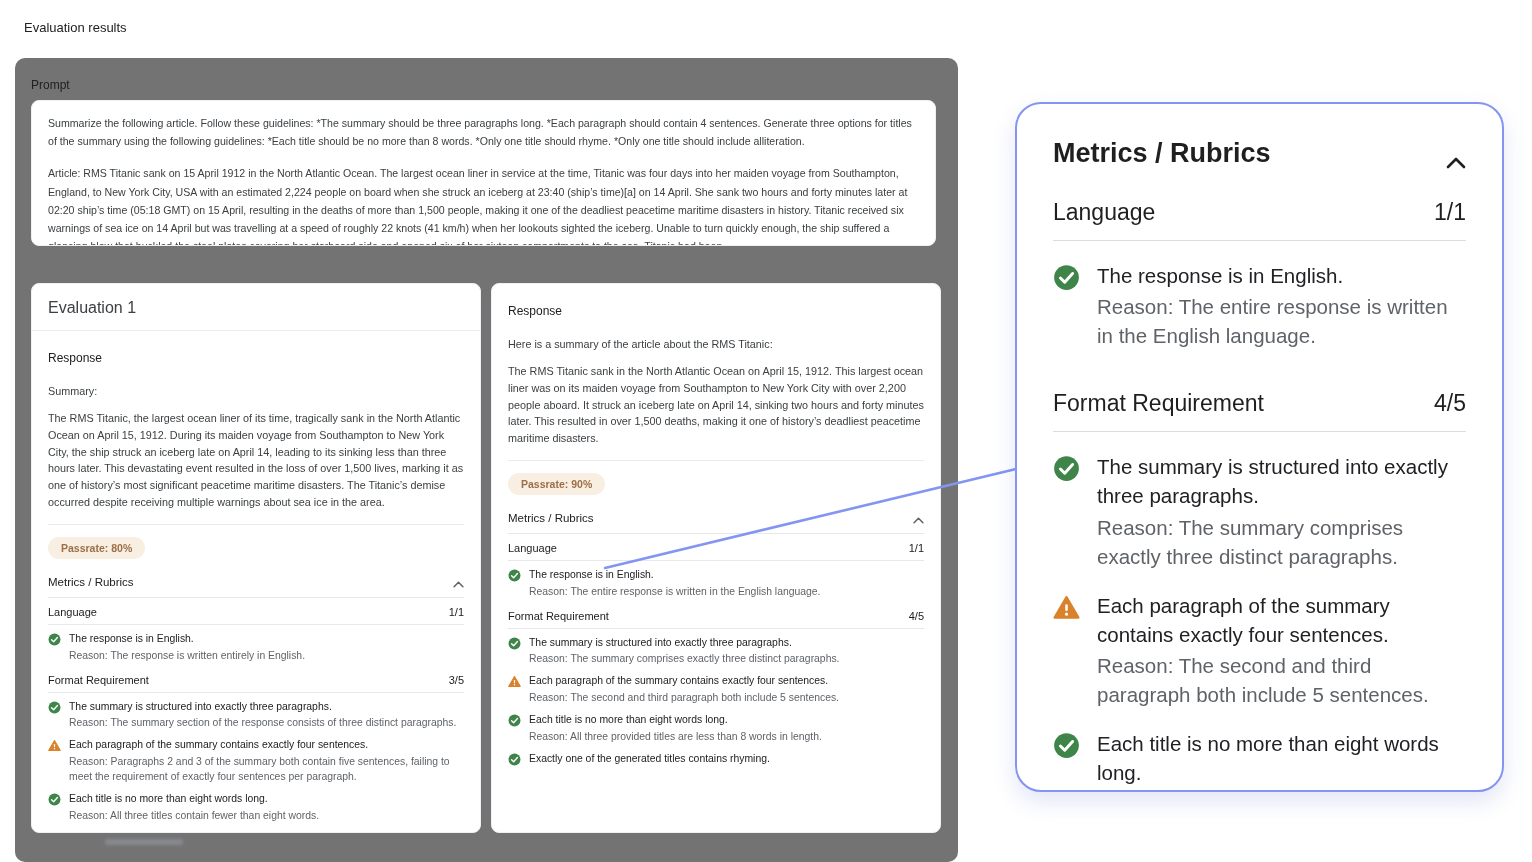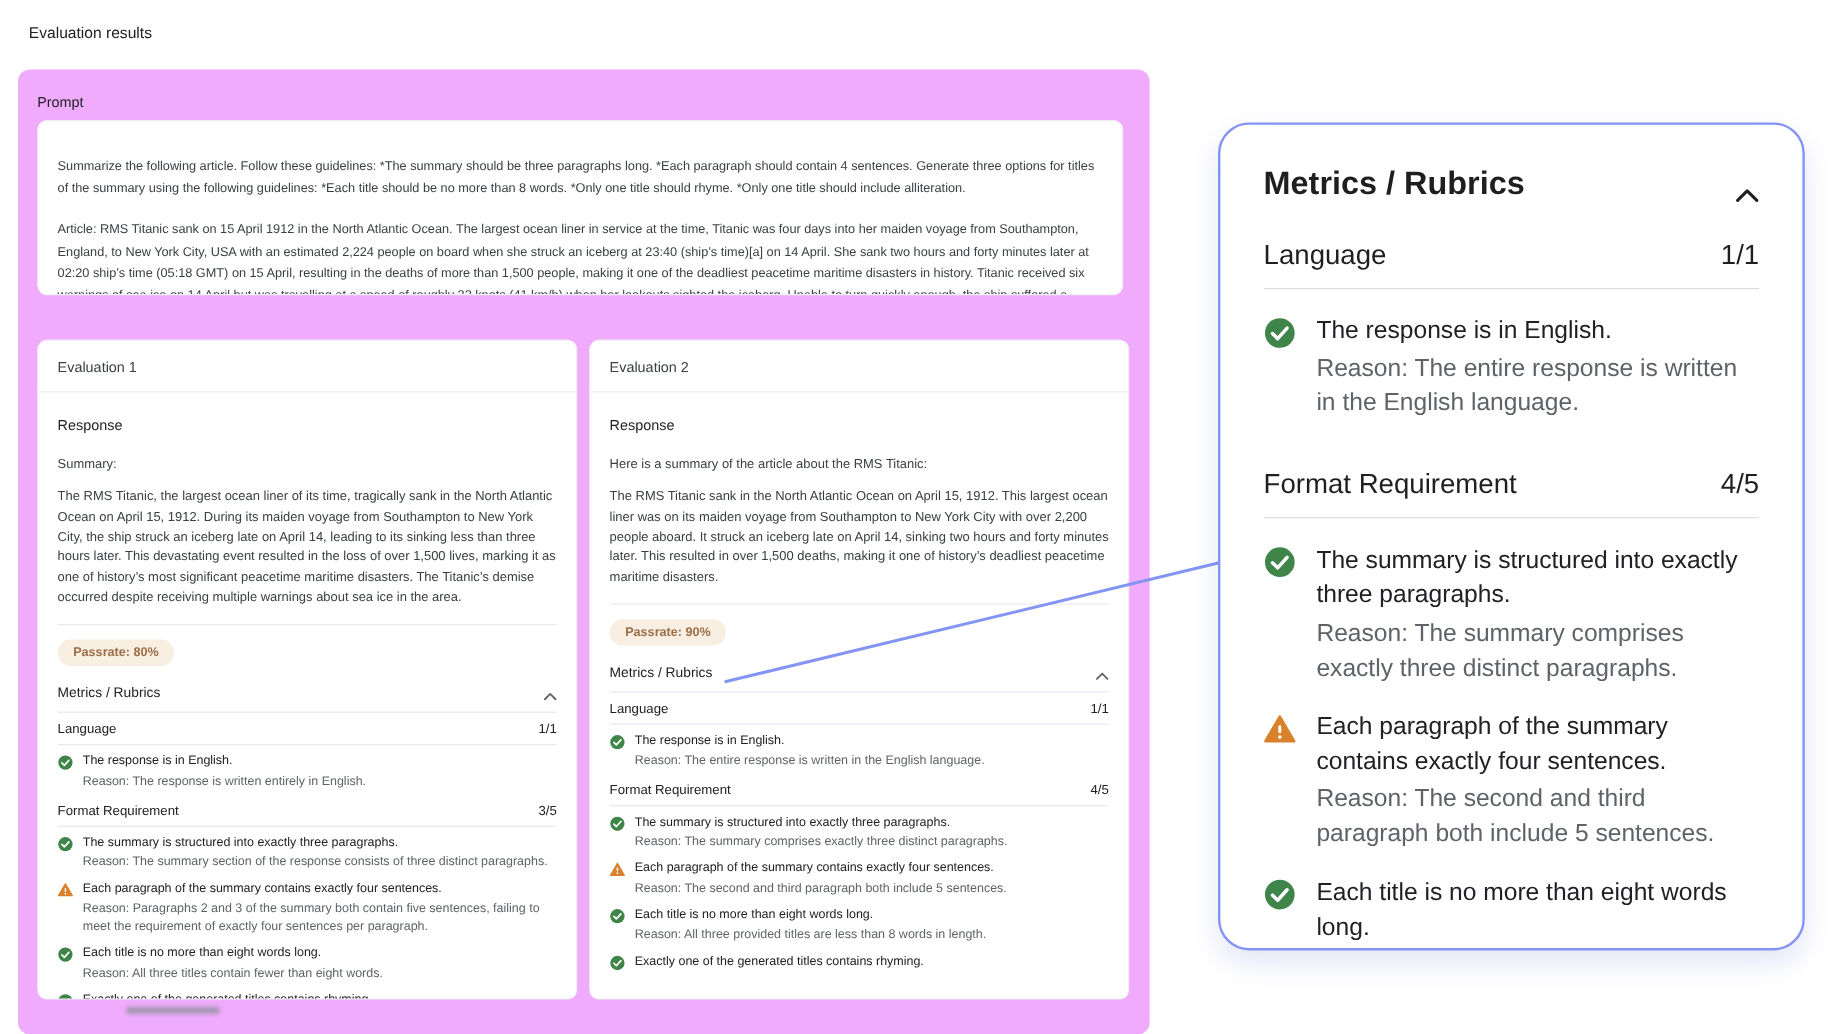--- a/index.html
+++ b/index.html
@@ -10,45 +10,45 @@
     -webkit-font-smoothing:antialiased;
     color:#3c4043;
   }
   .page-title{
     position:absolute;left:24px;top:20px;
     font-size:13px;color:#202124;
   }
   
   .workbench{
     position:absolute;left:15px;top:58px;width:943px;height:804px;
-    background:#f0abfc;border-radius:10px;
+    background:#737373;border-radius:10px;
   }
   .prompt-label{
     position:absolute;left:16px;top:20px;font-size:12px;color:#202124;
   }
   .prompt-card{
     position:absolute;left:16px;top:42px;width:871px;height:118px;
     background:#ffffff;border:1px solid #eef0f5;border-radius:8px;
     padding:13px 16px;overflow:hidden;
     font-size:10.6px;line-height:1.72;color:#3c4043;
   }
-  .prompt-card p{margin:16px 0 14px 0;}
+  .prompt-card p{margin:0 0 14px 0;}
   
   .eval-row{
     position:absolute;left:16px;top:225px;width:925px;height:552px;
     display:flex;gap:10px;
   }
   .card{
     width:450px;height:550px;background:#ffffff;
     border:1px solid #eef0f5;border-radius:8px;overflow:hidden;
     flex:0 0 auto;box-sizing:border-box;
   }
   .card-head{
     padding:15px 16px 13px;border-bottom:1px solid #ebedf2;
-    font-size:12px;color:#3c4043;
+    font-size:16px;color:#3c4043;
   }
   .card-body{padding:14px 16px 0;}
   .resp-label{font-size:12px;color:#202124;margin:6px 0 20px;}
   .resp-intro{font-size:10.8px;color:#3c4043;margin:0 0 13px;}
   .resp-body{font-size:10.8px;line-height:1.56;color:#3c4043;}
   .divider{border-top:1px solid #e9ebf0;margin:13px 0 12px;}
   .badge{
     display:inline-block;background:#f8efe2;color:#9b6e47;
     font-size:10.5px;font-weight:bold;
     padding:5px 13px;border-radius:12px;
@@ -207,21 +207,20 @@
       <div class="item-title">Exactly one of the generated titles contains rhyming.</div>
 
     </div>
   </div>
               </div>
   </div>
           </div>
     </div>
   </div>
       <div class="card">
-    <div class="card-head">Evaluation 2</div>
     <div class="card-body">
       <div class="resp-label">Response</div>
       <div class="resp-intro">Here is a summary of the article about the RMS Titanic:</div>
       <div class="resp-body">The RMS Titanic sank in the North Atlantic Ocean on April 15, 1912. This largest ocean liner was on its maiden voyage from Southampton to New York City with over 2,200 people aboard. It struck an iceberg late on April 14, sinking two hours and forty minutes later. This resulted in over 1,500 deaths, making it one of history’s deadliest peacetime maritime disasters.</div>
       <div class="divider"></div>
       <span class="badge">Passrate: 90%</span>
       <div class="metrics-head">
         <span>Metrics / Rubrics</span>
         <span class="chev">
           <svg width="11" height="7" viewBox="0 0 20 12">

